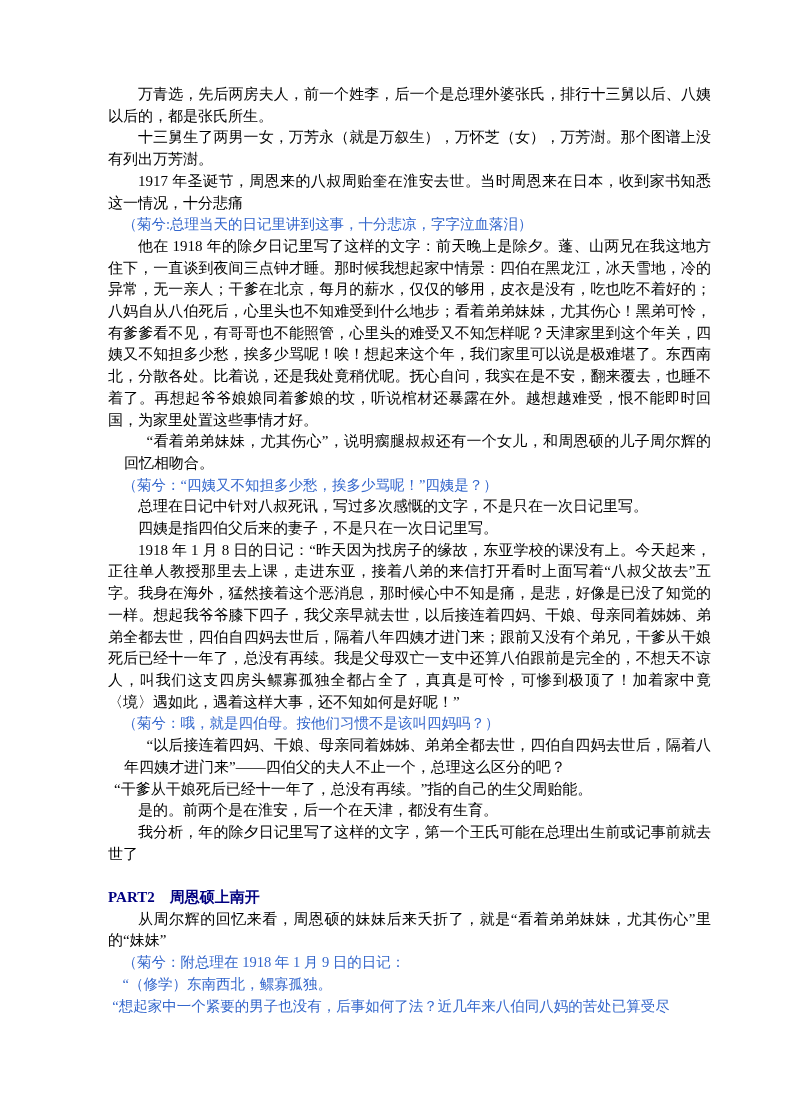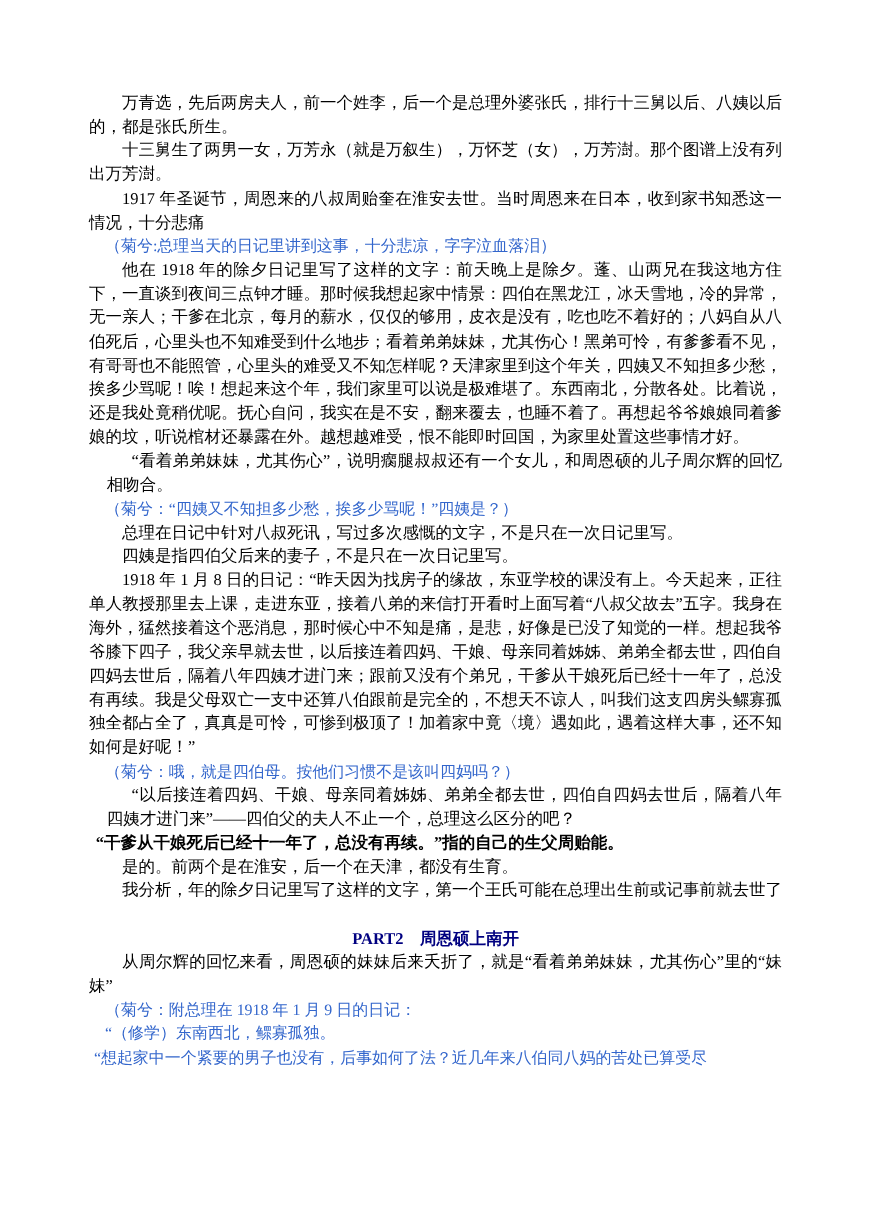--- a/index.html
+++ b/index.html
@@ -9,43 +9,43 @@
   }
   body {
     width: 800px;
     height: 1100px;
     overflow: hidden;
     font-family: "Liberation Serif", "DejaVu Serif", serif;
   }
   .doc {
     box-sizing: border-box;
     width: 800px;
-    padding: 84px 89px 0 81px;
+    padding: 84px 89px 0 108px;
   }
   .doc p {
     margin: 0;
     font-size: 15px;
     line-height: 21.7px;
     text-align: justify;
     color: #000000;
     word-break: break-all;
   }
   p.body        { text-indent: 2em; }
   p.body-quote  { text-indent: 1.5em; margin-left: 16px; }
-  p.body-flush  { text-indent: 0.4em; font-weight: bold; }
+  p.body-flush  { text-indent: 0.4em; }
   p.annotation,
   p.annotation-flush {
     color: #3366cc;
     font-size: 14.5px;
   }
   p.annotation       { text-indent: 1em; }
   p.annotation-flush { text-indent: 0.3em; }
   p.heading {
     color: #000080;
-    text-align: center;
+    text-align: left;
     font-weight: bold;
     text-indent: 0;
     margin-top: 21.7px;
   }
 </style>
 </head>
 <body>
 
 <div class="doc">
     <p class="body">万青选，先后两房夫人，前一个姓李，后一个是总理外婆张氏，排行十三舅以后、八姨以后的，都是张氏所生。</p>

